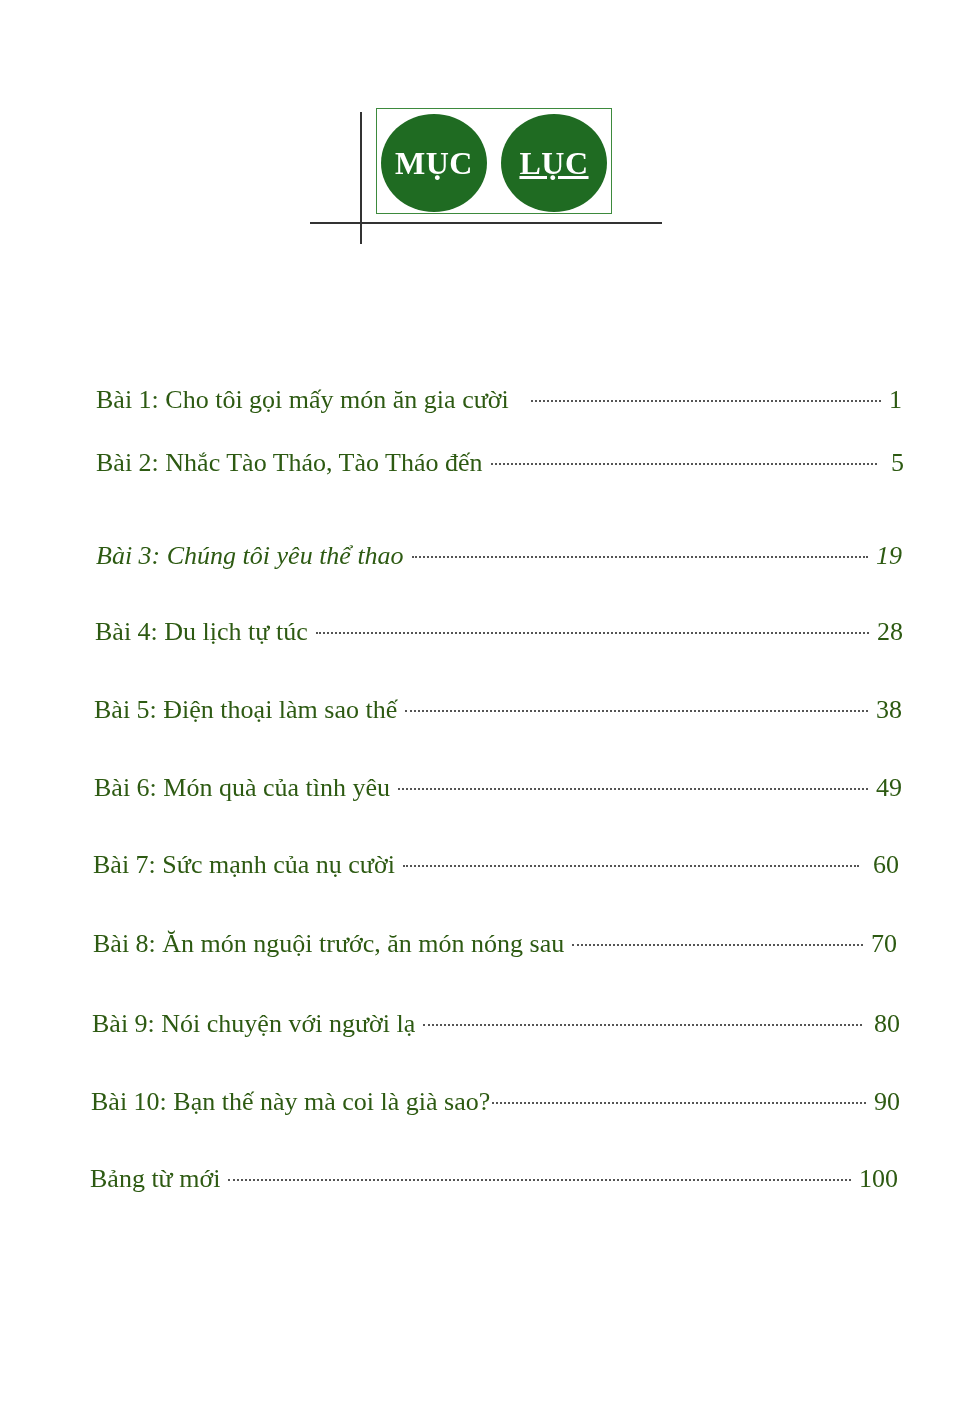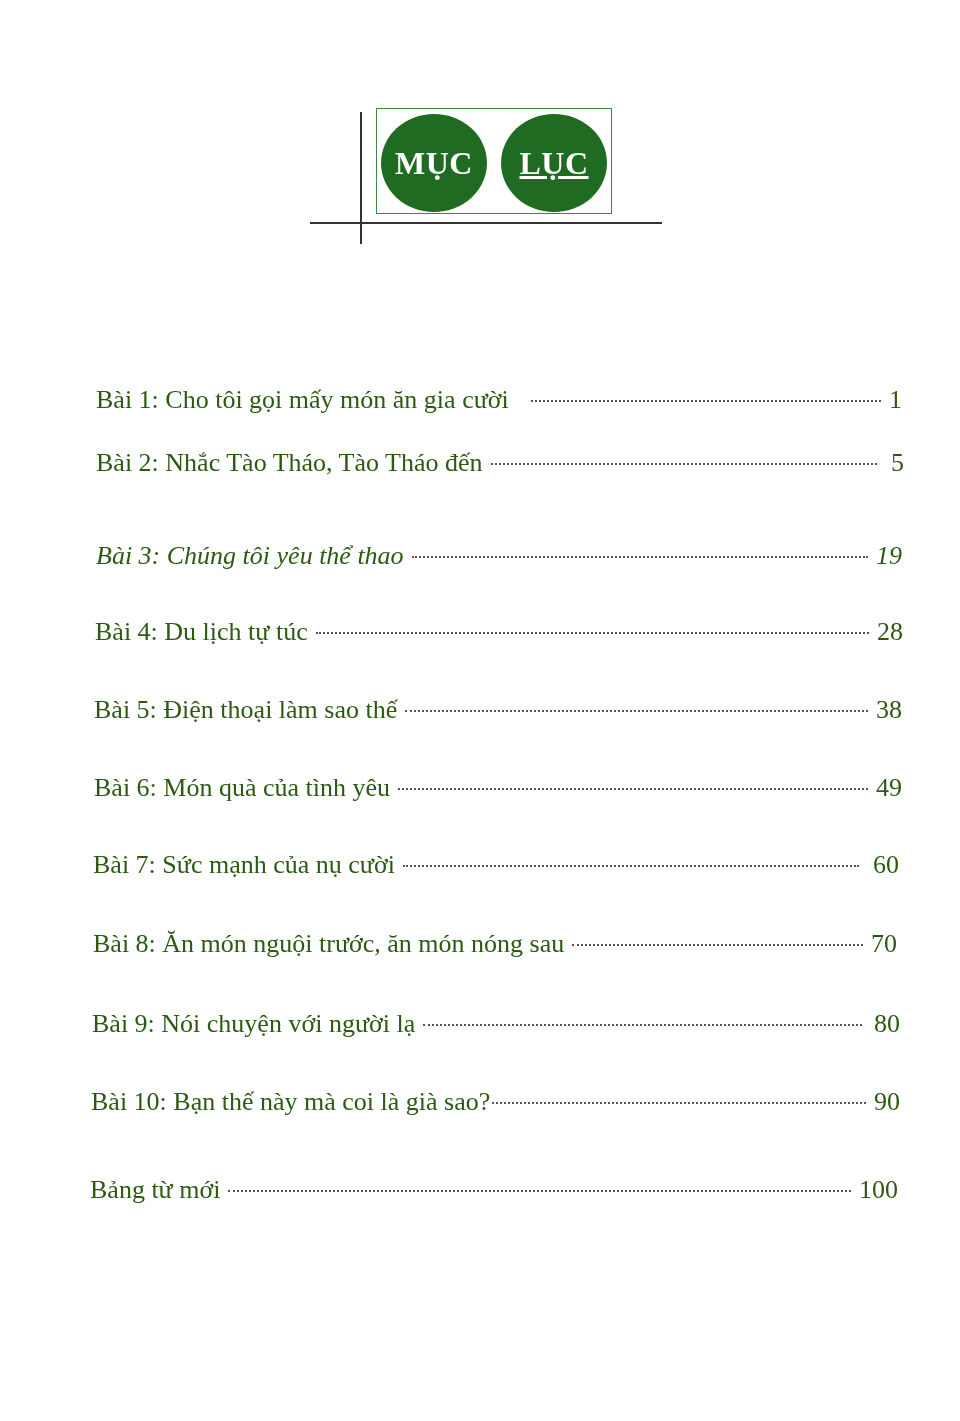--- a/index.html
+++ b/index.html
@@ -161,17 +161,17 @@
   <span class="toc-dots" style="margin-right:12px;"></span>
   <span class="toc-page">80</span>
 </div>
 
 <div class="toc-entry" style="left:91px; top:1087px; width:809px;">
   <span class="toc-title">Bài 10: Bạn thế này mà coi là già sao?</span>
   <span class="toc-dots" style="margin-left:2px;"></span>
   <span class="toc-page">90</span>
 </div>
 
-<div class="toc-entry" style="left:90px; top:1164px; width:808px;margin-top:11px;">
+<div class="toc-entry" style="left:90px; top:1164px; width:808px;">
   <span class="toc-title">Bảng từ mới</span>
   <span class="toc-dots"></span>
   <span class="toc-page">100</span>
 </div>
 
 </body></html>

